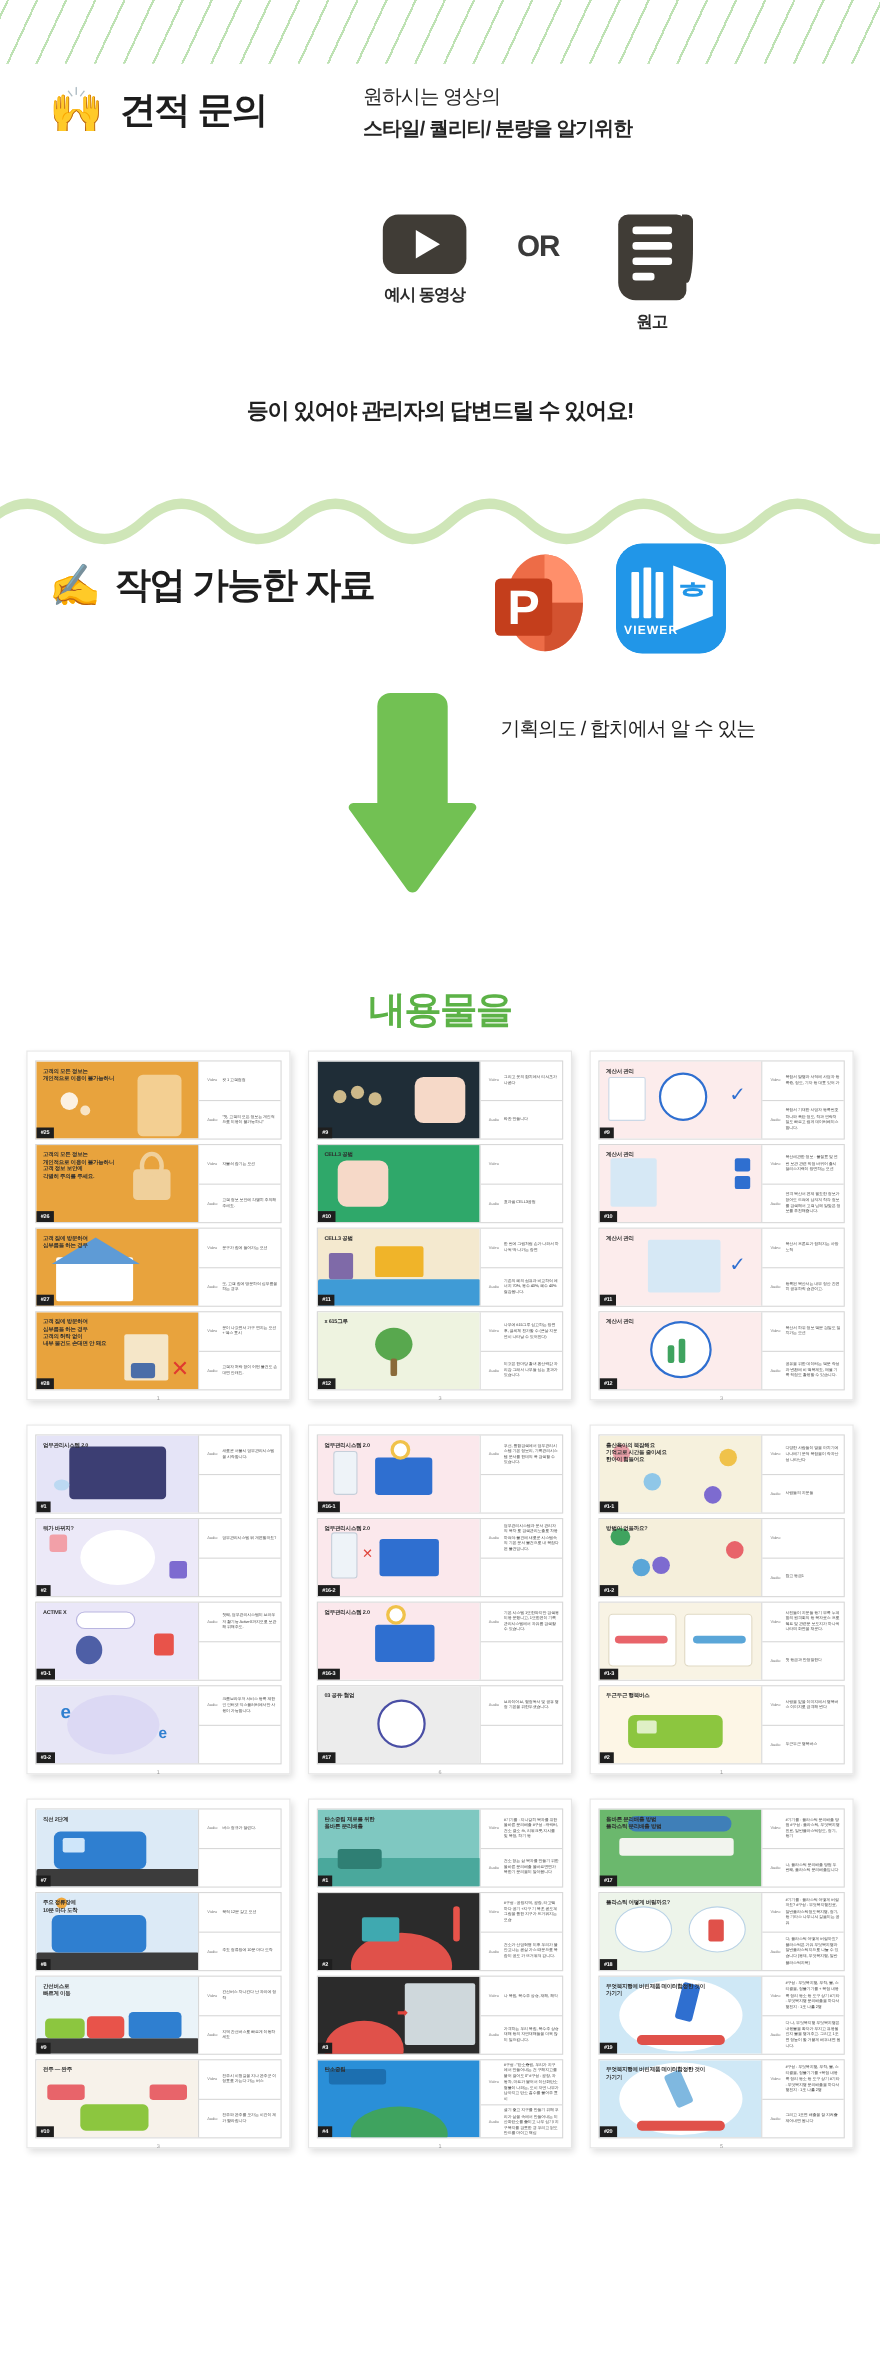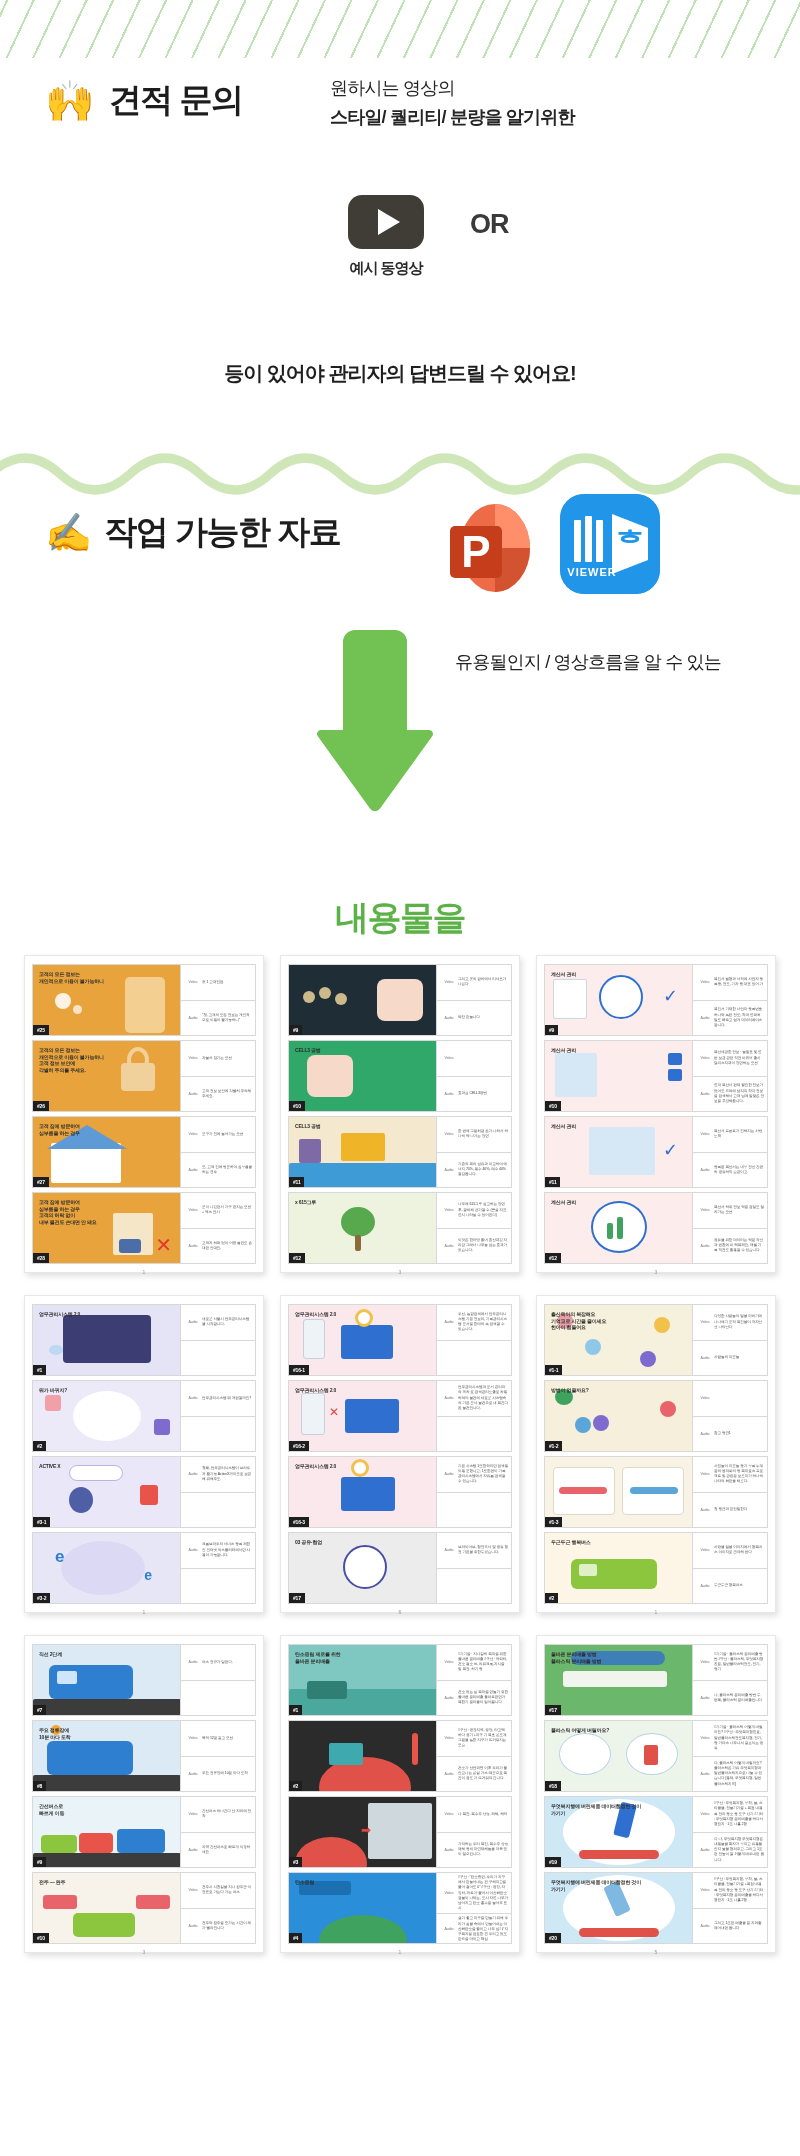--- a/index.html
+++ b/index.html
@@ -199,20 +199,30 @@
 
     <div class="icon-block">
       <div class="yt-box">
         <div class="yt-tri"></div>
       </div>
       <div class="icon-cap">예시 동영상</div>
     </div>
 
     <div class="or-text">OR</div>
 
+    <div class="icon-block">
+      <div class="doc-icon">
+        <div class="doc-fold"></div>
+        <div class="doc-line w1"></div>
+        <div class="doc-line w2"></div>
+        <div class="doc-line w3"></div>
+        <div class="doc-line w4"></div>
+      </div>
+      <div class="icon-cap">원고</div>
+    </div>
   </div>
 
   <div class="bottom-copy">등이 있어야 관리자의 답변드릴 수 있어요!</div>
 </div>
 
 <svg class="wave" viewBox="0 0 800 56" preserveAspectRatio="none">
   <path d="M-10 34 Q 25 2 60 34 T 130 34 T 200 34 T 270 34 T 340 34 T 410 34 T 480 34 T 550 34 T 620 34 T 690 34 T 760 34 T 830 34" fill="none" stroke="#cfe6b8" stroke-width="9" stroke-linecap="round"></path>
 </svg>
 
 <div class="sec2">
@@ -242,21 +252,21 @@
       <text x="70" y="60" font-family="'Liberation Sans',sans-serif" font-size="30" font-weight="700" fill="#2196e8" text-anchor="middle">ᄒ</text>
       <text x="32" y="82" font-family="'Liberation Sans',sans-serif" font-size="11" font-weight="700" fill="#ffffff" text-anchor="middle" letter-spacing="1">VIEWER</text>
     </svg>
   </div>
 
   <svg class="green-arrow" width="130" height="185" viewBox="0 0 130 185">
     <path d="M45 0 h40 a12 12 0 0 1 12 12 v88 h22 a4 4 0 0 1 3 6.6 l-52 72 a6 6 0 0 1 -10 0 l-52 -72 a4 4 0 0 1 3 -6.6 h22 v-88 a12 12 0 0 1 12 -12 z" fill="#72c153"></path>
   </svg>
 
   <div class="arrow-copy">
-    <div>유용될인지 / 영상흐름을 알 수 있는</div>
+    <div>기획의도 / 합치에서 알 수 있는</div>
   </div>
 </div>
 
 <div class="sb-title">내용물을</div>
 
 <div class="sb-grid" id="sb-grid">
     <div class="sb-page">
       <div class="sb-rows">
         <div class="sb-row">
           <div class="sb-thumb">

